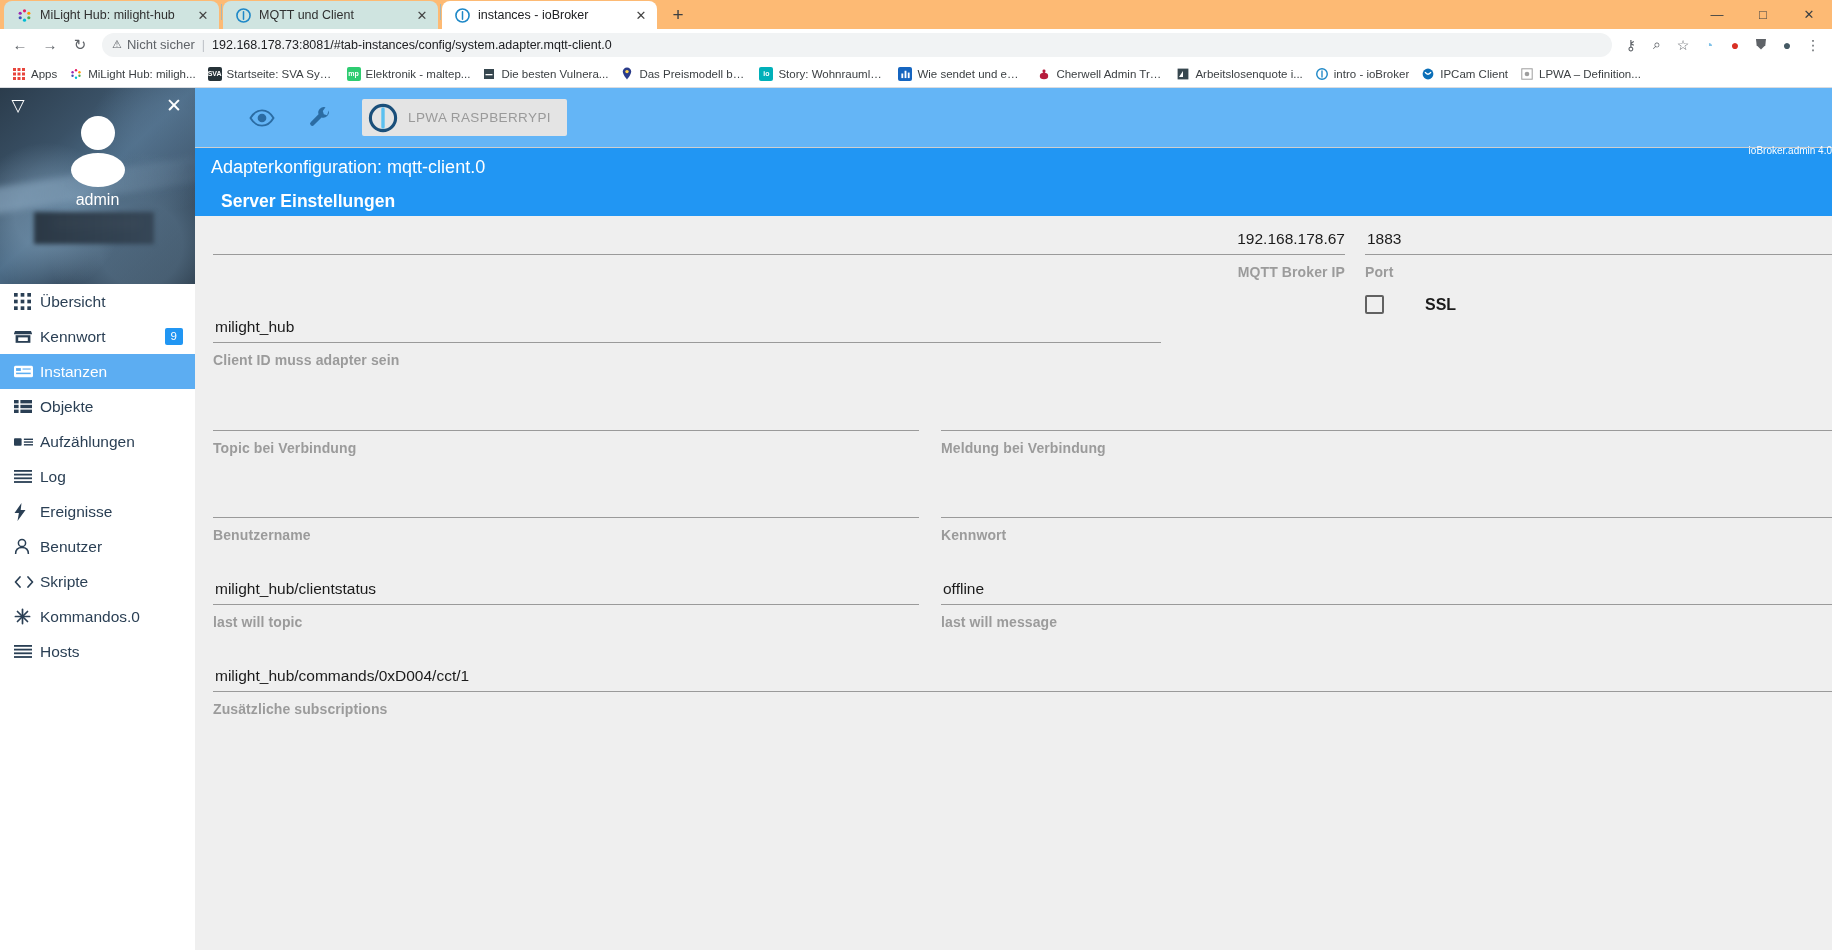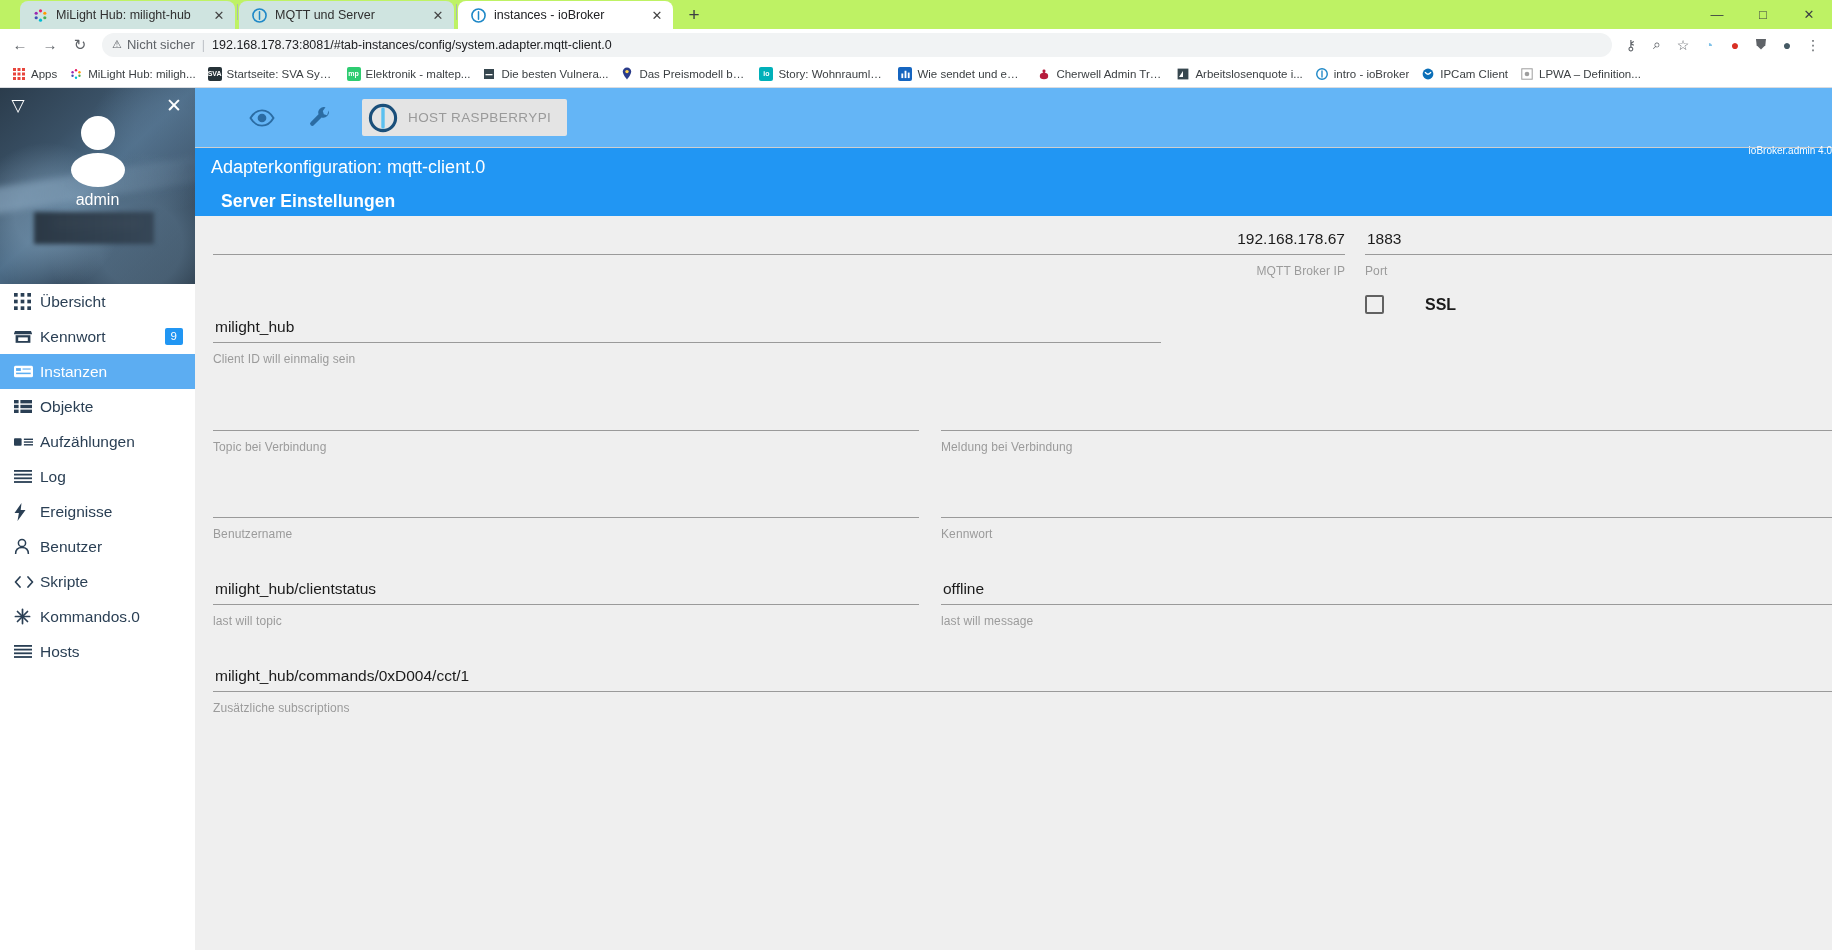--- a/index.html
+++ b/index.html
@@ -6,22 +6,22 @@
   html, body {
     width: 1832px; height: 950px;
     font-family: "Liberation Sans", sans-serif;
     overflow: hidden; background: #ffffff;
   }
 
   
   #browser { width: 1832px; height: 950px; position: relative; }
 
   #tabstrip {
-    height: 29px; background: #bef264; display: flex; align-items: flex-end;
-    padding-left: 20px; position: relative;
+    height: 29px; background: #fdba74; display: flex; align-items: flex-end;
+    padding-left: 4px; position: relative;
   }
   .tab {
     height: 28px; width: 215px; display: flex; align-items: center;
     padding: 0 8px 0 12px; border-radius: 8px 8px 0 0;
     background: #cfe4e0; font-size: 12.5px; color: #303030; position: relative;
     margin-right: 1px;
   }
   .tab.active { background: #ffffff; color: #202124; align-items: center; }
   .tab .favicon {
     width: 16px; height: 16px; flex: 0 0 16px; margin-right: 8px;
@@ -201,21 +201,21 @@
     background: #efefef; padding: 0 0 0 18px;
   }
   .frow { position: relative; height: 86px; }
   .field { position: absolute; }
   .field .fval {
     font-size: 15.5px; color: #1b1b1b; height: 30px; line-height: 30px;
     padding-left: 2px; white-space: nowrap; overflow: hidden;
   }
   .field .fline { border-bottom: 1px solid #9a9a9a; height: 1px; }
   .field .flabel {
-    font-size: 12px; color: #9b9b9b; padding-top: 9px; font-weight: normal;
+    font-size: 14px; color: #9b9b9b; padding-top: 9px; font-weight: bold;
     letter-spacing: .1px;
   }
   .ssl-row { position: absolute; display: flex; align-items: center; gap: 28px; }
   .ssl-box {
     width: 19px; height: 19px; border: 2px solid #616161; border-radius: 2px;
     background: transparent;
   }
   .ssl-label { font-size: 16px; color: #1b1b1b; font-weight: bold; margin-left: 13px; }
 </style>
 </head>
@@ -239,21 +239,21 @@
       <span class="tab-close">✕</span>
     </div>
     <div class="tab-sep"></div>
     <div class="tab">
       <span class="favicon">
         <svg width="15" height="15" viewBox="0 0 16 16">
           <circle cx="8" cy="8" r="7" fill="none" stroke="#1e88c7" stroke-width="1.7"></circle>
           <rect x="7.2" y="3.2" width="1.6" height="9.6" rx="0.8" fill="#1e88c7"></rect>
         </svg>
       </span>
-      <span class="tab-title">MQTT und Server</span>
+      <span class="tab-title">MQTT und Client</span>
       <span class="tab-close">✕</span>
     </div>
     <div class="tab-sep"></div>
     <div class="tab active">
       <span class="favicon">
         <svg width="15" height="15" viewBox="0 0 16 16">
           <circle cx="8" cy="8" r="7" fill="none" stroke="#1e88c7" stroke-width="1.7"></circle>
           <rect x="7.2" y="3.2" width="1.6" height="9.6" rx="0.8" fill="#1e88c7"></rect>
         </svg>
       </span>
@@ -583,21 +583,21 @@
         <div class="tbicon">
           <svg width="24" height="24" viewBox="0 0 24 24" fill="#2b6ca3">
             <path d="M20.6 4.4a5.6 5.6 0 0 1-7 7L6 19a2.2 2.2 0 1 1-3.1-3.1l7.6-7.6a5.6 5.6 0 0 1 7-7L14.8 4.9l1 3.3 3.3 1z"></path>
           </svg>
         </div>
         <div id="hostchip">
           <svg class="hostlogo" viewBox="0 0 30 30">
             <circle cx="15" cy="15" r="12.6" fill="none" stroke="#1a4f7a" stroke-width="3.1"></circle>
             <rect x="13.3" y="4.3" width="3.4" height="21.4" rx="1.7" fill="#5bc0f0"></rect>
           </svg>
-          <span class="hostlabel">HOST RASPBERRYPI</span>
+          <span class="hostlabel">LPWA RASPBERRYPI</span>
         </div>
         <div id="adminversion">ioBroker.admin 4.0</div>
       </div>
 
       <div id="config-header">Adapterkonfiguration: mqtt-client.0</div>
       <div id="section-bar">Server Einstellungen</div>
 
       <div id="form">
 
         <div class="frow" style="height:88px">
@@ -614,21 +614,21 @@
           <div class="ssl-row" style="left:1152px; top:79px;">
             <span class="ssl-box"></span>
             <span class="ssl-label">SSL</span>
           </div>
         </div>
 
         <div class="frow" style="height:88px">
           <div class="field" style="left:0; top:8px; width:948px;">
             <div class="fval">milight_hub</div>
             <div class="fline"></div>
-            <div class="flabel">Client ID will einmalig sein</div>
+            <div class="flabel">Client ID muss adapter sein</div>
           </div>
         </div>
 
         <div class="frow" style="height:87px">
           <div class="field" style="left:0; top:8px; width:706px;">
             <div class="fval">&nbsp;</div>
             <div class="fline"></div>
             <div class="flabel">Topic bei Verbindung</div>
           </div>
           <div class="field" style="left:728px; top:8px; width:1124px;">

